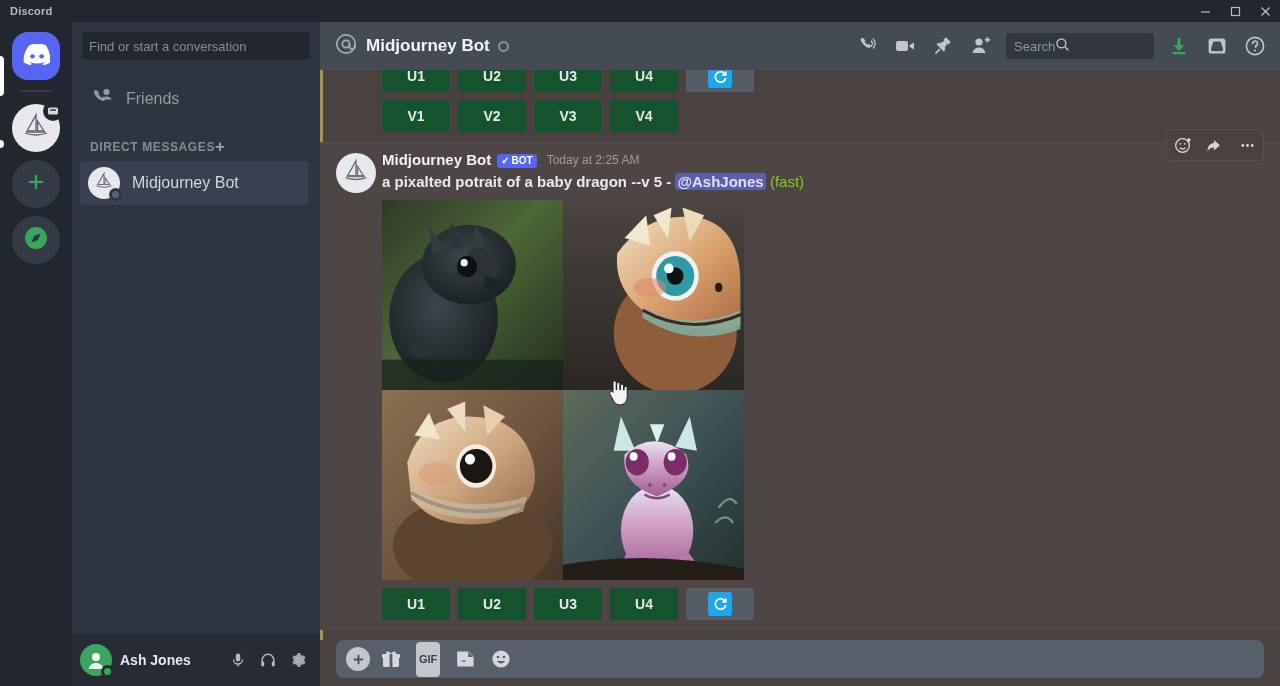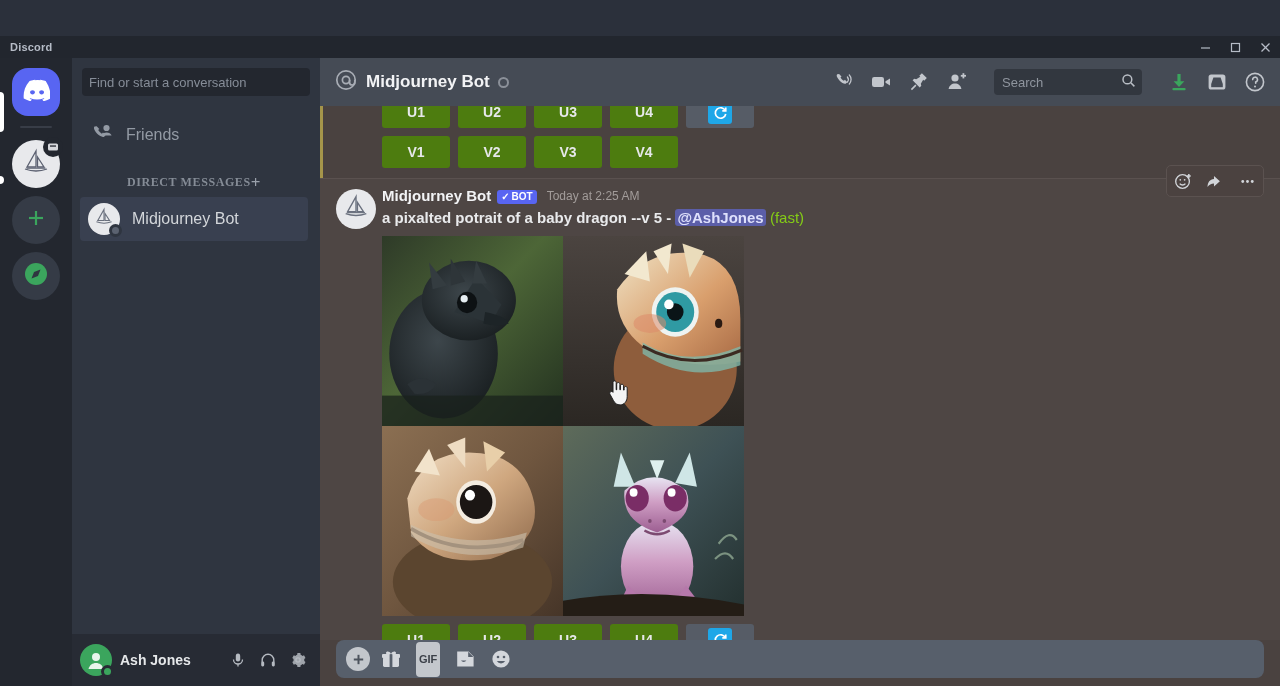--- a/index.html
+++ b/index.html
@@ -8,21 +8,21 @@
     overflow: hidden;
     background: #2b303b;
     font-family: "Liberation Sans", sans-serif;
     -webkit-font-smoothing: antialiased;
   }
   .app { position: relative; width: 1280px; height: 686px; display: flex; flex-direction: column; }
 
   
   .titlebar {
     height: 22px; background: #22262e; display: flex; align-items: center;
-    position: relative; flex: 0 0 22px; margin-top: 36px;
+    position: relative; flex: 0 0 22px;
   }
   .titlebar .brand {
     color: #b6bcc7; font-size: 11px; font-weight: bold; letter-spacing: .2px;
     margin-left: 10px;
   }
   .winbtns { position: absolute; right: 0; top: 0; height: 22px; display: flex; }
   .winbtn { width: 30px; height: 22px; display: flex; align-items: center; justify-content: center; }
   .winbtn svg { display: block; }
 
   
@@ -59,23 +59,23 @@
     display: flex; align-items: center; padding: 4px 7px;
     color: #868d98; font-size: 13px; cursor: pointer;
   }
   .sidebar-list { flex: 1; padding: 8px 12px 0 8px; overflow: hidden; }
   .nav-row {
     height: 42px; border-radius: 4px; display: flex; align-items: center;
     padding: 0 10px; gap: 12px; cursor: pointer; color: #939aa4;
   }
   .nav-row .lbl { font-size: 16px; font-weight: 500; }
   .dm-header {
-    display: flex; align-items: center; justify-content: center;
+    display: flex; align-items: center; justify-content: flex-start;
     padding: 18px 10px 6px 10px; color: #858c96;
-    font-size: 12px; font-weight: bold; letter-spacing: .6px; font-family: Liberation Serif, serif;
+    font-size: 12px; font-weight: bold; letter-spacing: .6px;
   }
   .dm-header .plus { font-size: 17px; line-height: 1; cursor: pointer; color: #9aa1ab; }
   .dm-row {
     height: 44px; border-radius: 4px; display: flex; align-items: center; gap: 12px;
     padding: 0 8px; background: #394050; cursor: pointer;
   }
   .dm-av { width: 32px; height: 32px; border-radius: 50%; background: #e8e9ec; position: relative;
            display: flex; align-items: center; justify-content: center; }
   .dm-av .status {
     position: absolute; right: -2px; bottom: -2px; width: 13px; height: 13px; border-radius: 50%;
@@ -107,22 +107,22 @@
     padding: 0 8px 0 14px; background: #454b55;
   }
   .chan-title { display: flex; align-items: center; gap: 8px; flex: 1; min-width: 0; }
   .chan-name { color: #f2f3f5; font-size: 17px; font-weight: bold; }
   .chan-dot { width: 11px; height: 11px; border-radius: 50%; border: 2px solid #8b9099; }
   .hdr-icons { display: flex; align-items: center; gap: 4px; }
   .hbtn { width: 34px; height: 34px; display: flex; align-items: center; justify-content: center;
           border-radius: 4px; cursor: pointer; }
   .search-box {
     width: 148px; height: 26px; background: #32373f; border-radius: 4px;
-    display: flex; align-items: center; justify-content: space-between;
-    padding: 0 6px 0 8px; margin: 0 16px; cursor: pointer;
+    display: flex; align-items: center; 
+    padding: 0 6px 0 8px; margin: 0 4px; cursor: pointer;
   }
   .search-box .ph { color: #8f959e; font-size: 13px; }
 
   
   .msgs { flex: 1; position: relative; overflow: hidden; }
   .scroll-line { position: absolute; left: 0; top: 0; bottom: 0; width: 3px; background: #a5954a; }
 
   .msg-partial { padding: 6px 0 10px 62px; position: relative; }
   .msg {
     position: relative; padding: 8px 48px 10px 62px; background: #4e4644;
@@ -145,21 +145,21 @@
     background: #5b5ea9; color: #dee0fc; border-radius: 3px; padding: 0 2px; font-weight: bold; cursor: pointer;
   }
   .content .tail { color: #84cc16; font-weight: normal; }
 
   .grid { margin-top: 8px; width: 362px; height: 380px; display: grid;
           grid-template-columns: 1fr 1fr; grid-template-rows: 1fr 1fr; cursor: pointer; }
   .tile { position: relative; overflow: hidden; }
 
   .btnrow { display: flex; gap: 8px; margin-top: 8px; }
   .mjbtn {
-    width: 68px; height: 32px; background: #4d7c0f; border-radius: 3px; cursor: pointer;
+    width: 68px; height: 32px; background: #14532d; border-radius: 3px; cursor: pointer;
     display: flex; align-items: center; justify-content: center;
     color: #e6e8ea; font-size: 14px; font-weight: bold;
   }
   .mjbtn.redo { background: #565c66; }
   .mjbtn.redo .glyph {
     width: 24px; height: 24px; background: #1ea7e8; border-radius: 3px;
     display: flex; align-items: center; justify-content: center;
   }
 
   .msg-actions {

